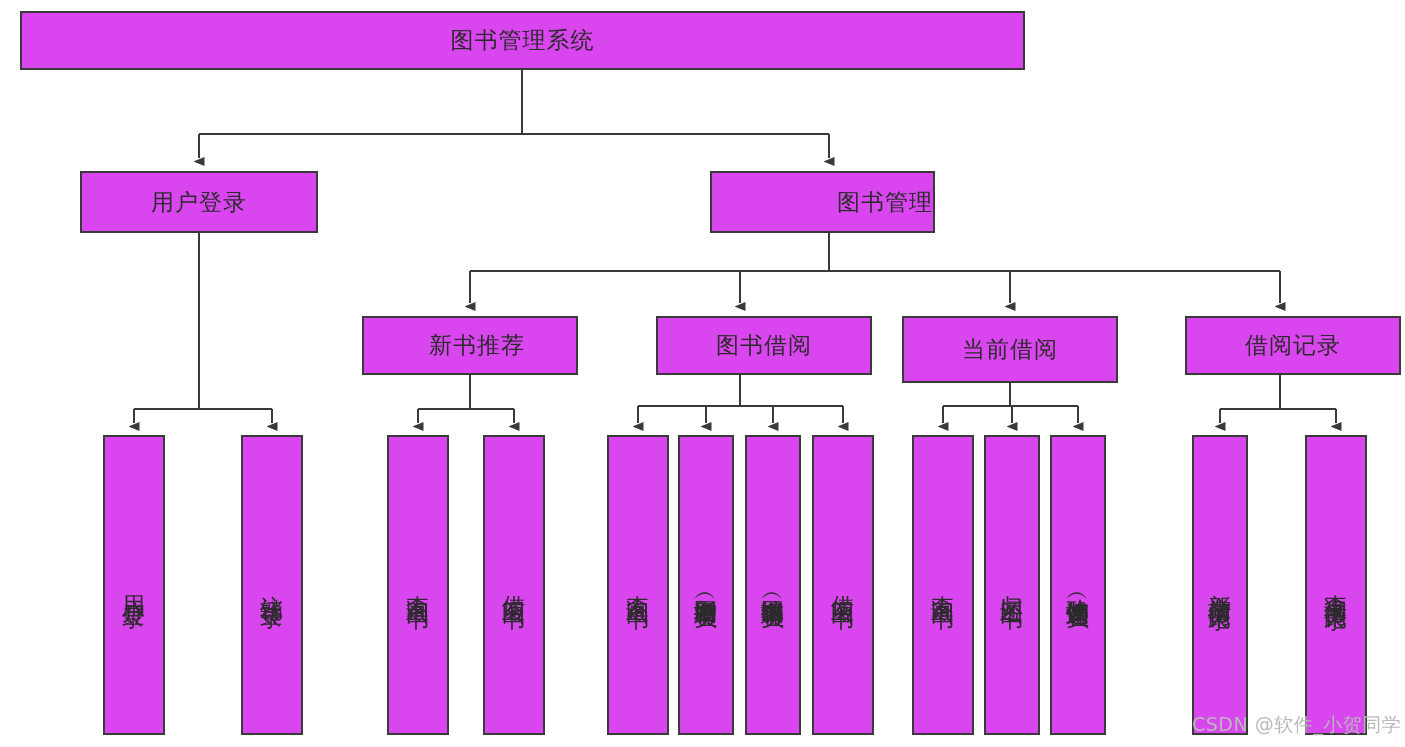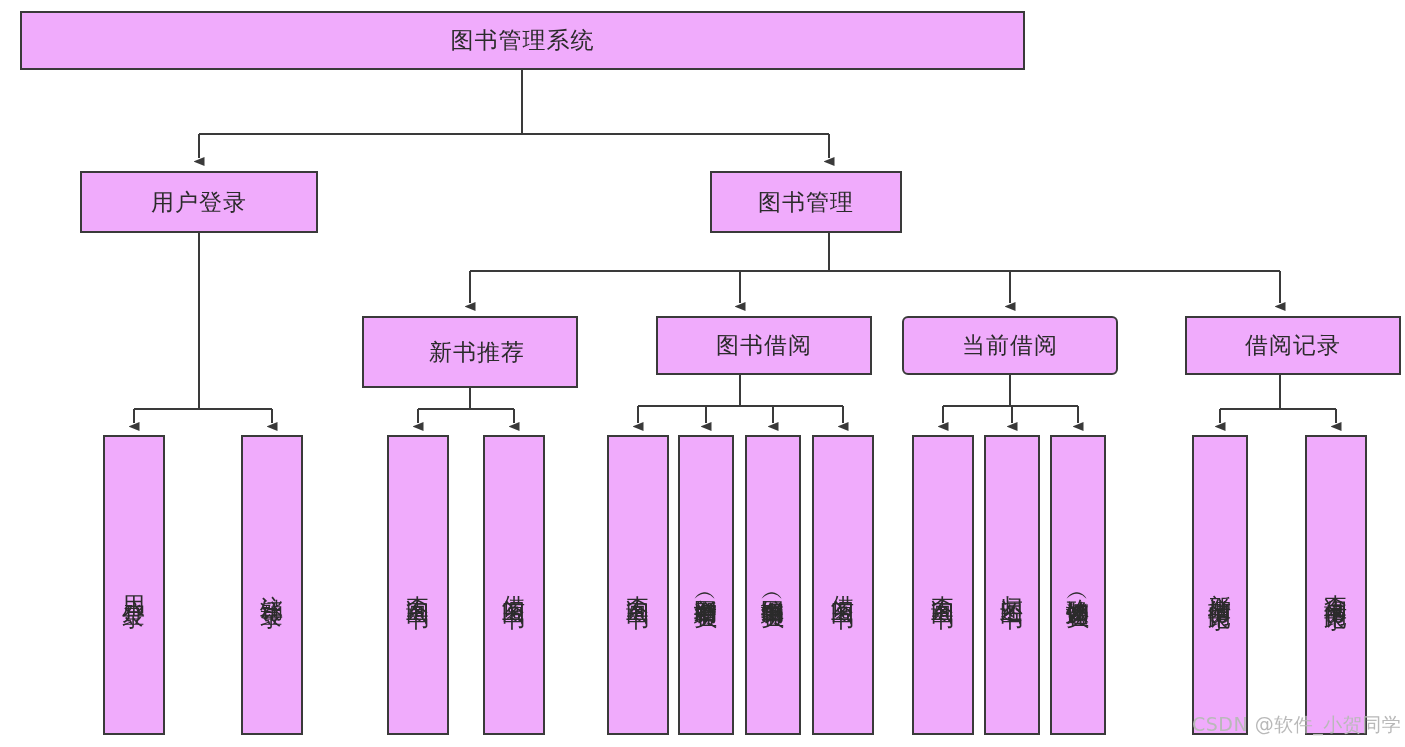--- a/index.html
+++ b/index.html
@@ -22,21 +22,21 @@
     position: absolute;
     left: 0;
     top: 0;
     width: 1405px;
     height: 747px;
   }
   .node-box {
     position: absolute;
     box-sizing: border-box;
     border: 2px solid #3a3a3a;
-    background: #f0abfc;
+    background: #d946ef;
     display: flex;
     align-items: center;
     justify-content: center;
     color: #2b2b2b;
   }
   .node-box.horizontal {
     font-size: 23px;
     letter-spacing: 1px;
   }
   .node-box.vertical {
@@ -131,31 +131,31 @@
     </g>
   </svg>
 
   <div class="node-box horizontal" style="left:20px; top:11px; width:1005px; height:59px;">
     <span class="node-label">图书管理系统</span>
   </div>
 
   <div class="node-box horizontal" style="left:80px; top:171px; width:238px; height:62px;">
     <span class="node-label">用户登录</span>
   </div>
-  <div class="node-box horizontal" style="left:710px; top:171px; width:192px; height:62px;">
+  <div class="node-box horizontal" style="left:710px; top:171px; width:225px; height:62px;justify-content:flex-end;">
     <span class="node-label">图书管理</span>
   </div>
 
-  <div class="node-box horizontal" style="left:362px; top:316px; width:216px; height:72px;padding-left:14px;">
+  <div class="node-box horizontal" style="left:362px; top:316px; width:216px; height:59px;padding-left:14px;">
     <span class="node-label">新书推荐</span>
   </div>
   <div class="node-box horizontal" style="left:632px; top:316px; width:216px; height:59px;margin-left:24px;">
     <span class="node-label">图书借阅</span>
   </div>
-  <div class="node-box horizontal" style="left:902px; top:316px; width:216px; height:59px;border-radius:6px;">
+  <div class="node-box horizontal" style="left:902px; top:316px; width:216px; height:67px;">
     <span class="node-label">当前借阅</span>
   </div>
   <div class="node-box horizontal" style="left:1172px; top:316px; width:216px; height:59px;margin-left:13px;">
     <span class="node-label">借阅记录</span>
   </div>
 
   <div class="node-box vertical" style="left:103px; top:435px; width:62px; height:300px;">
     <span class="node-label">用户登录</span>
   </div>
   <div class="node-box vertical" style="left:241px; top:435px; width:62px; height:300px;">

